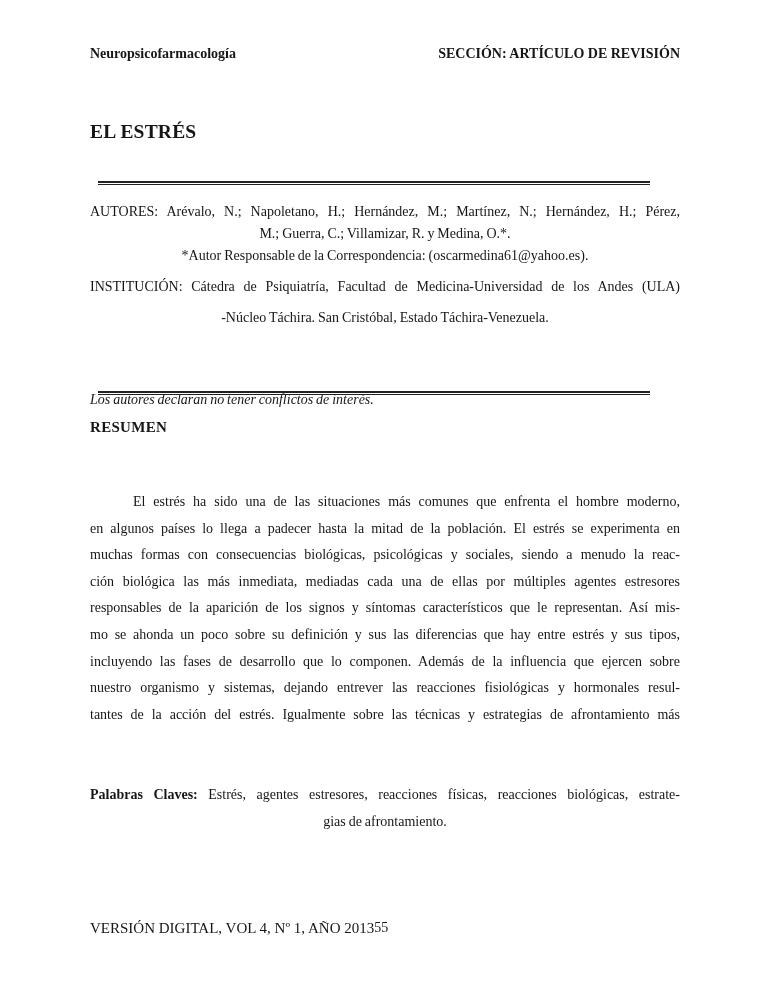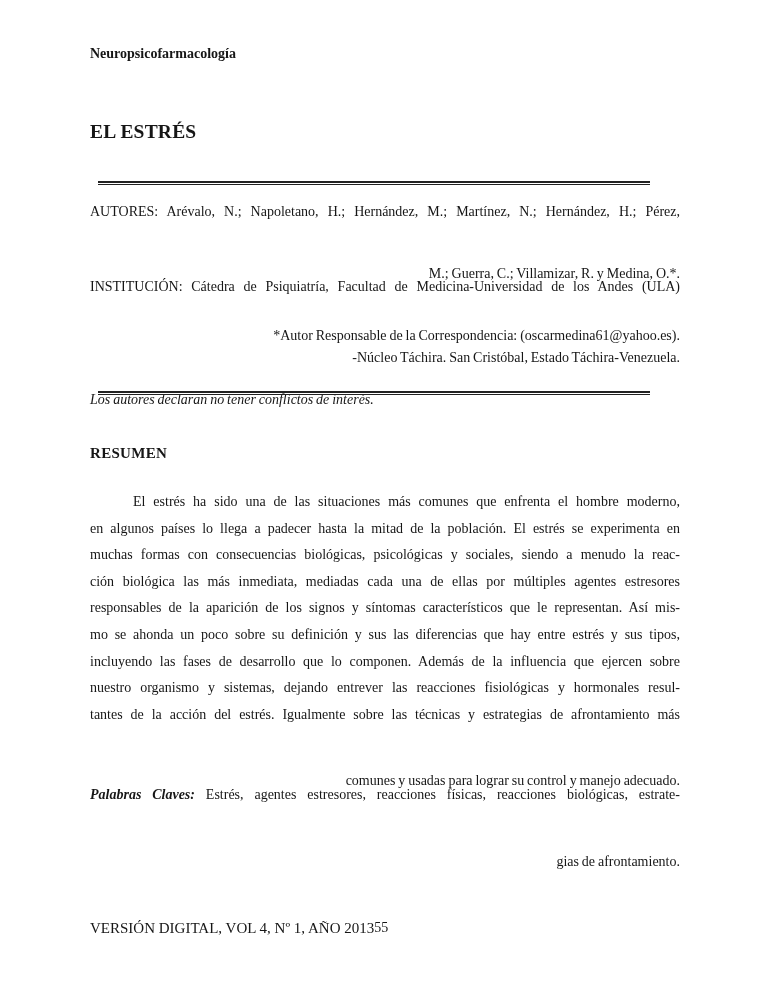--- a/index.html
+++ b/index.html
@@ -20,39 +20,40 @@
   
   .rule{left:98px;width:552px;height:1px;
         border-top:2.5px solid #222;border-bottom:1.2px solid #222;}
   .rule1{top:181px;}
   .rule2{top:391px;}
   
   .textblock{left:90px;width:590px;font-size:14px;word-spacing:-0.6px;}
   .authors{top:201px;line-height:22px;}
   .institution{top:271px;line-height:31px;}
   .conflict{top:351px;line-height:22px;font-style:italic;margin-top:38px;}
-  .resumen-heading{top:445px;left:90px;font-weight:bold;font-size:15px;letter-spacing:.3px;}
+  .resumen-heading{top:419px;left:90px;font-weight:bold;font-size:15px;letter-spacing:.3px;}
   .body-par{top:489px;line-height:26.6px;}
   .keywords{top:781px;line-height:27px;}
   .footer{top:920px;left:90px;width:590px;display:flex;
           font-size:15px;}
   .footer .pagenum{padding-right:26px;font-size:14px;}
   
   .just{text-align:justify;text-align-last:justify;}
-  .nat{text-align:right;margin-top:40px;}
+  .nat{text-align:center;}
   .indent{text-indent:43px;}
-  .bold{font-weight:bold;font-style:italic;}
+  .bold{font-weight:bold;}
 </style>
 </head>
 <body>
 
 <div class="page">
 
   <div class="abs header">
     <span>Neuropsicofarmacología</span>
+    <span>SECCIÓN: ARTÍCULO DE REVISIÓN</span>
   </div>
 
   <div class="abs title">EL ESTRÉS</div>
 
   <div class="abs rule rule1"></div>
 
   <div class="abs textblock authors">
     <div class="just">AUTORES: Arévalo, N.; Napoletano, H.; Hernández, M.; Martínez, N.; Hernández, H.; Pérez,</div>
     <div class="nat">M.; Guerra, C.; Villamizar, R. y Medina, O.*.</div>
     <div class="nat">*Autor Responsable de la Correspondencia: (oscarmedina61@yahoo.es).</div>
@@ -72,21 +73,20 @@
   <div class="abs textblock body-par">
     <div class="just indent">El estrés ha sido una de las situaciones más comunes que enfrenta el hombre moderno,</div>
     <div class="just">en algunos países lo llega a padecer hasta la mitad de la población. El estrés se experimenta en</div>
     <div class="just">muchas formas con consecuencias biológicas, psicológicas y sociales, siendo a menudo la reac-</div>
     <div class="just">ción biológica las más inmediata, mediadas cada una de ellas por múltiples agentes estresores</div>
     <div class="just">responsables de la aparición de los signos y síntomas característicos que le representan. Así mis-</div>
     <div class="just">mo se ahonda un poco sobre su definición y sus las diferencias que hay entre estrés y sus tipos,</div>
     <div class="just">incluyendo las fases de desarrollo que lo componen. Además de la influencia que ejercen sobre</div>
     <div class="just">nuestro organismo y sistemas, dejando entrever las reacciones fisiológicas y hormonales resul-</div>
     <div class="just">tantes de la acción del estrés. Igualmente sobre las técnicas y estrategias de afrontamiento más</div>
-    <div class="nat">comunes y usadas para lograr su control y manejo adecuado.</div>
   </div>
 
   <div class="abs textblock keywords">
     <div class="just"><span class="bold">Palabras Claves:</span><span> Estrés, agentes estresores, reacciones físicas, reacciones biológicas, estrate-</span></div>
     <div class="nat">gias de afrontamiento.</div>
   </div>
 
   <div class="abs footer">
     <span>VERSIÓN DIGITAL, VOL 4, Nº 1, AÑO 2013</span>
     <span class="pagenum">55</span>

